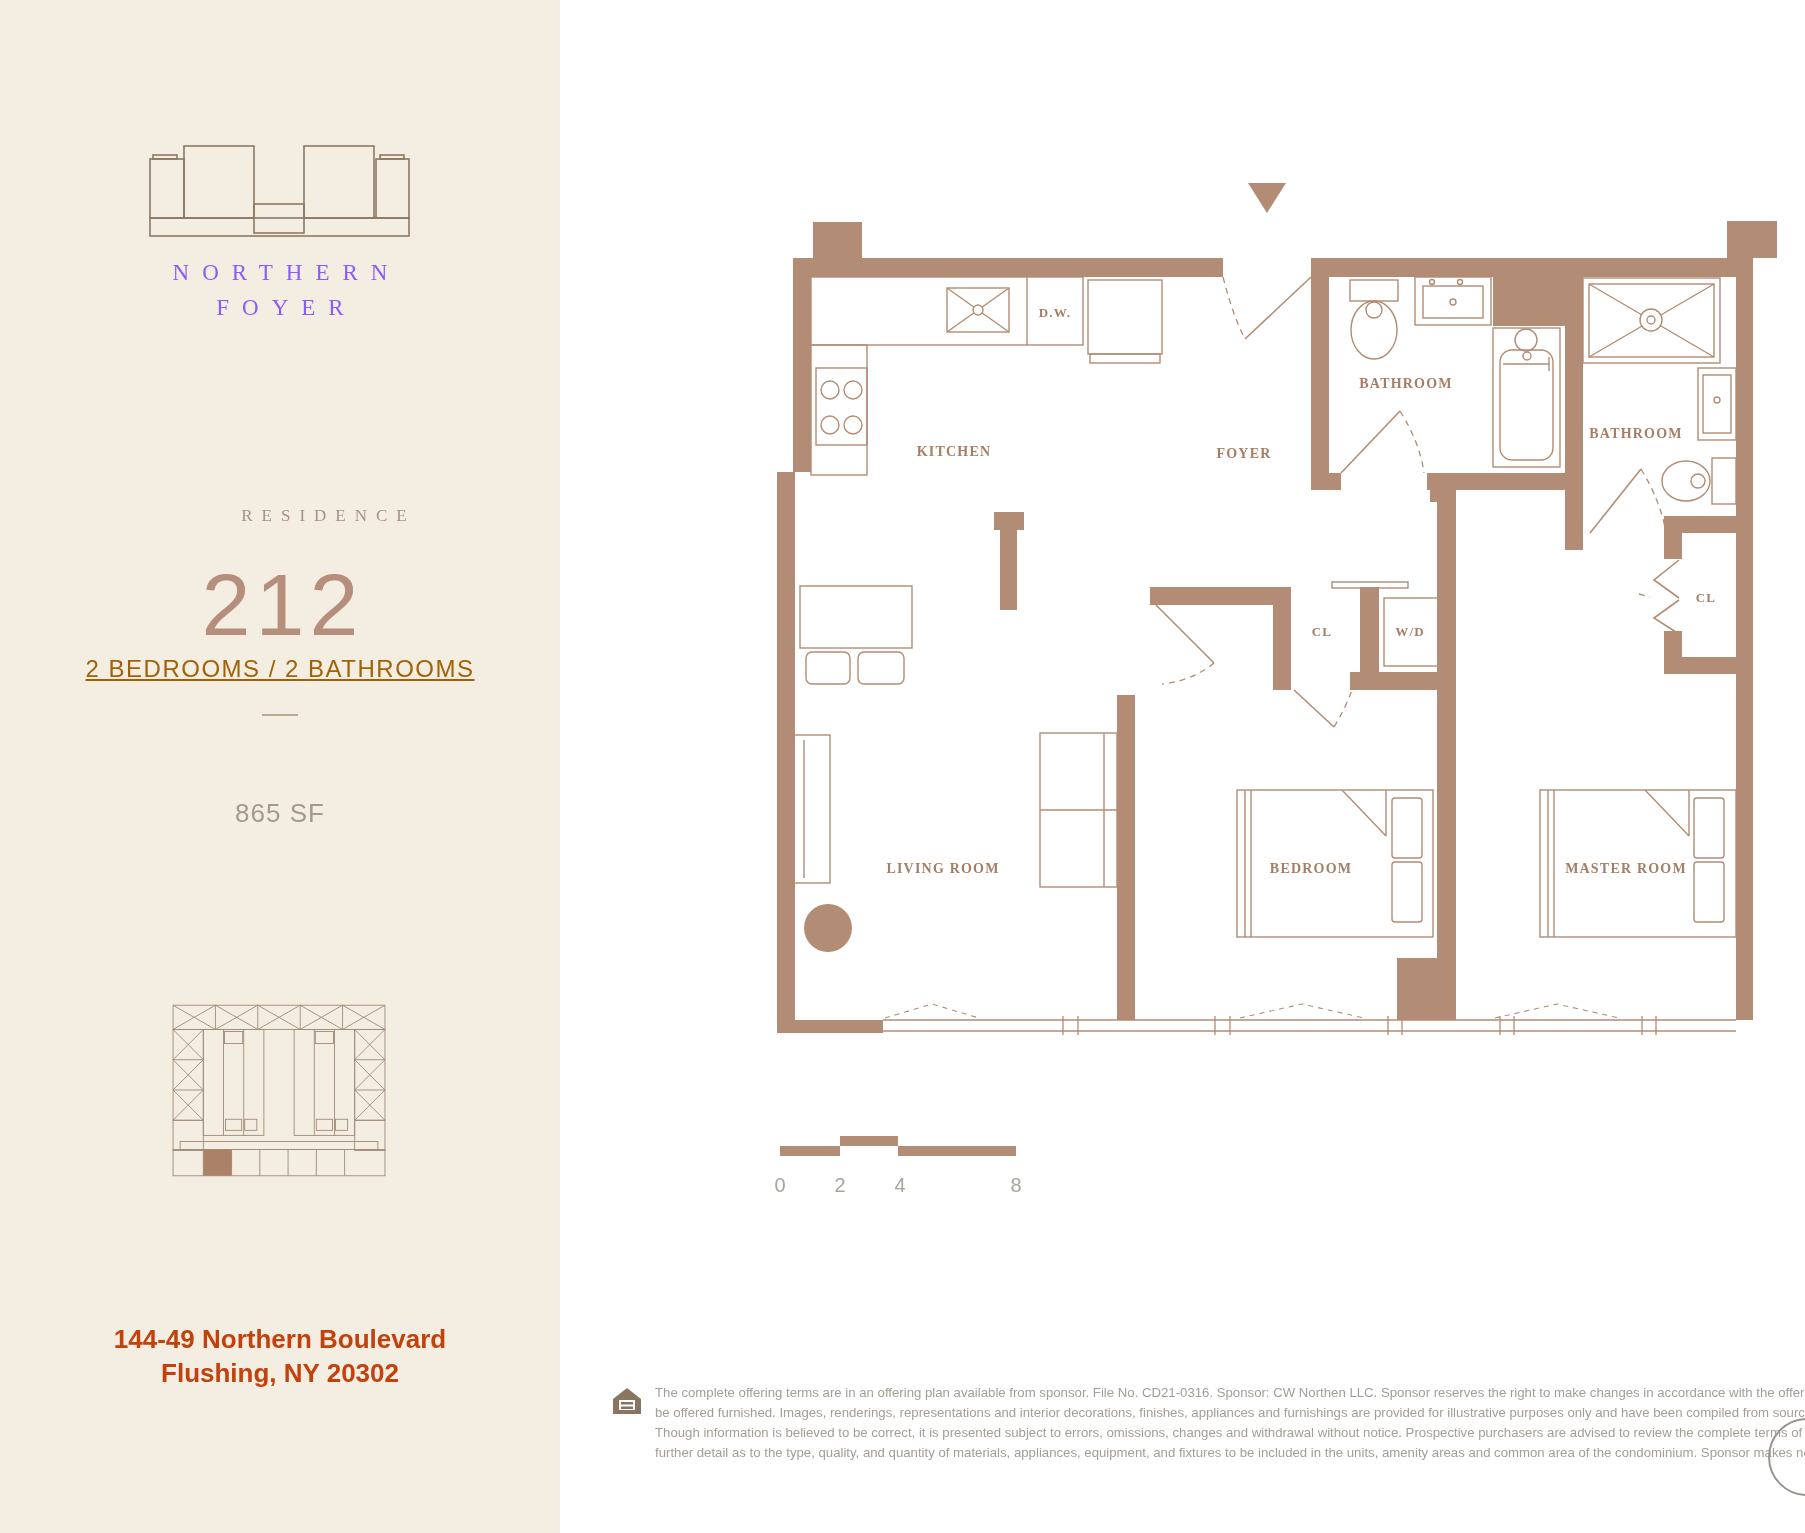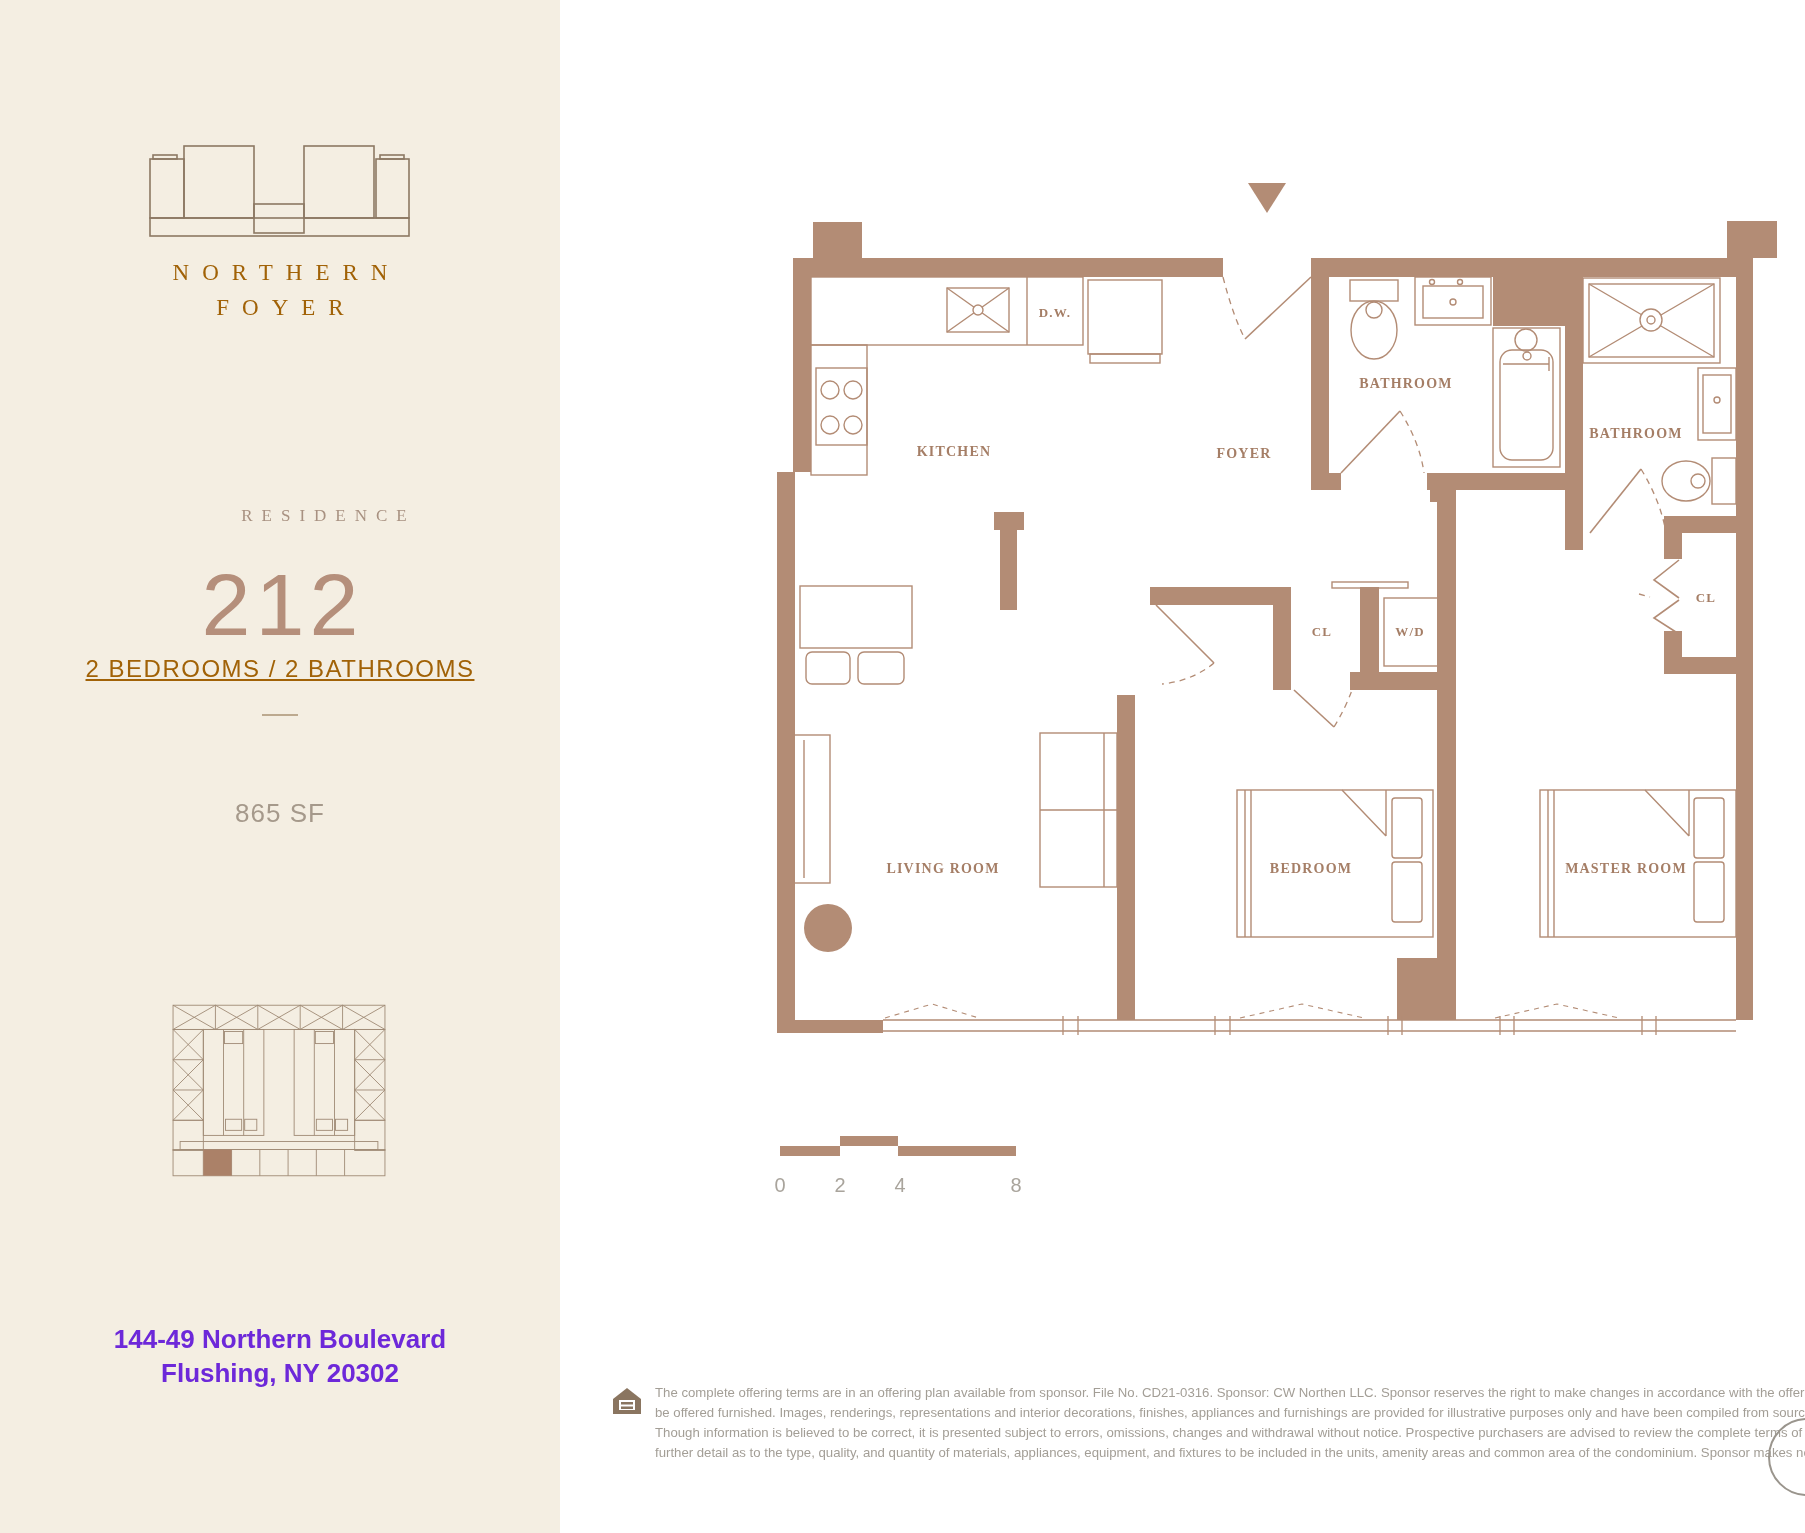--- a/index.html
+++ b/index.html
@@ -4,35 +4,35 @@
 <style>
   html,body { margin:0; padding:0; }
   .page { position:relative; width:1805px; height:1533px; background:#ffffff; overflow:hidden;
           font-family:"Liberation Sans", sans-serif; }
 
   
   .sidebar { position:absolute; left:0; top:0; width:560px; height:1533px; background:#f4eee2; }
   .sidebar .centered { position:absolute; left:0; width:560px; text-align:center; }
 
   .logo-art { position:absolute; left:147px; top:141px; }
-  .brand-line { font-family:"Liberation Serif", serif; color:#a16207; font-size:23px;
+  .brand-line { font-family:"Liberation Serif", serif; color:#8b5cf6; font-size:23px;
                 letter-spacing:13px; text-indent:13px; }
   .brand1 { top:260px; }
   .brand2 { top:295px; }
 
   .res-label { top:506px; font-family:"Liberation Serif", serif; color:#a89181;
                font-size:17px; letter-spacing:9px; text-indent:9px;padding-left:44px; }
   .res-num   { top:534px; font-size:88px; font-weight:300; color:#b58f7b; letter-spacing:5px; text-indent:5px;margin-top:20px; }
   .res-specs { top:655px; font-size:24px; color:#a16207; letter-spacing:1.5px;text-decoration:underline; }
   .divider   { position:absolute; top:714px; left:262px; width:36px; height:0;
                border-top:2px solid #bca98f; }
   .res-area  { top:758px; font-size:26px; color:#a5998b; letter-spacing:1px;margin-top:40px; }
 
   .keyplan { position:absolute; left:168px; top:1000px; }
-  .address { top:1322px; font-size:26px; font-weight:bold; color:#6d28d9; line-height:34px; }
+  .address { top:1322px; font-size:26px; font-weight:bold; color:#c2410c; line-height:34px; }
 
   
   .plan-svg { position:absolute; left:660px; top:170px; }
   .wall { fill:#b38c75; }
   .fx   { fill:none; stroke:#b38c75; stroke-width:1.4; }
   .fxw  { fill:#ffffff; stroke:#b38c75; stroke-width:1.4; }
   .door { fill:none; stroke:#b38c75; stroke-width:1.6; }
   .door-arc { fill:none; stroke:#b38c75; stroke-width:1.3; stroke-dasharray:6 5; }
   .win  { fill:none; stroke:#b38c75; stroke-width:1.3; }
   .chev { fill:none; stroke:#b38c75; stroke-width:1.1; stroke-dasharray:5 5; }

